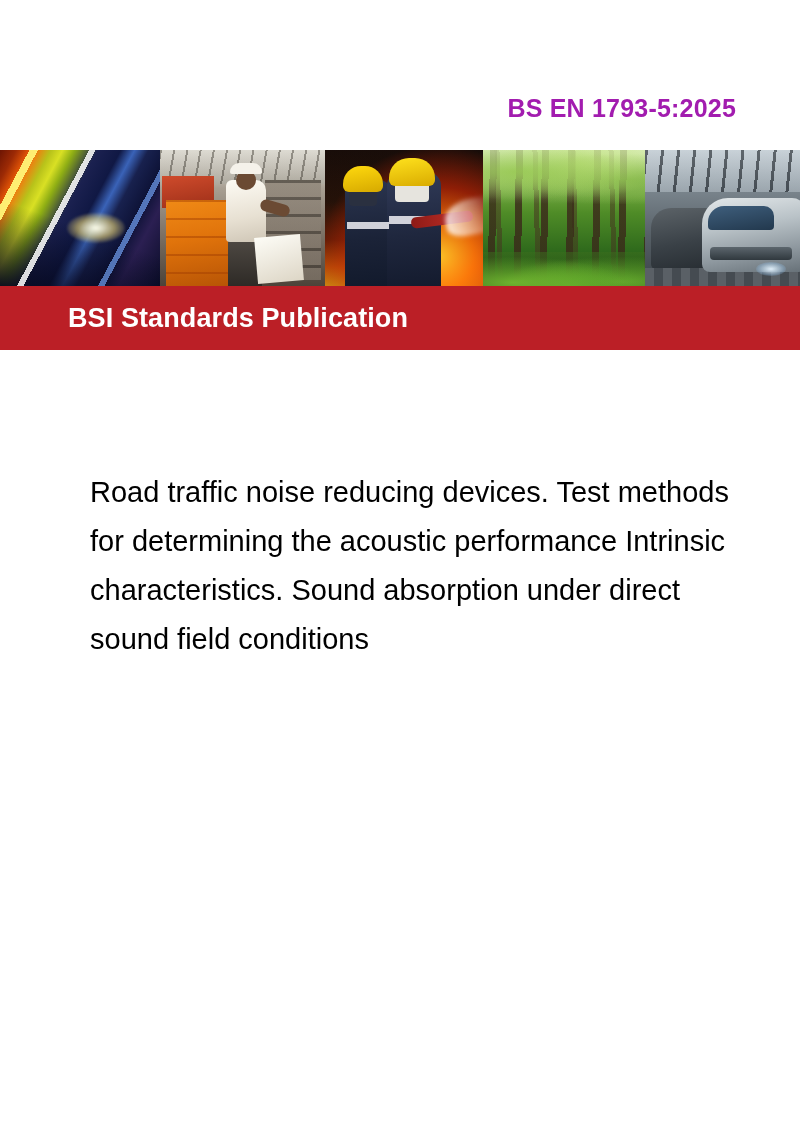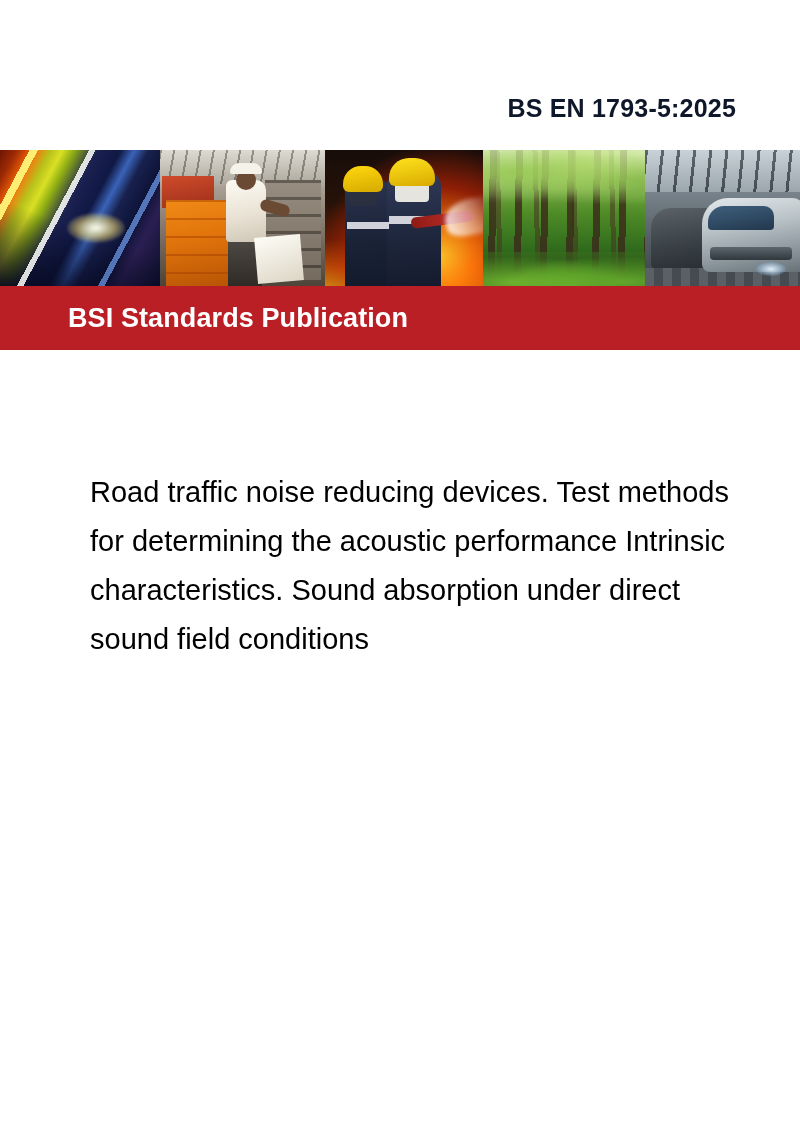--- a/index.html
+++ b/index.html
@@ -18,21 +18,21 @@
 
   
   .std-number {
     position: absolute;
     top: 94px;
     right: 64px;
     font-family: "Liberation Sans", sans-serif;
     font-size: 25px;
     font-weight: 700;
     letter-spacing: 0.2px;
-    color: #0f172a;
+    color: #a21caf;
     white-space: nowrap;
   }
 
   
   .banner {
     position: absolute;
     left: 0;
     top: 150px;
     width: 800px;
     height: 200px;

